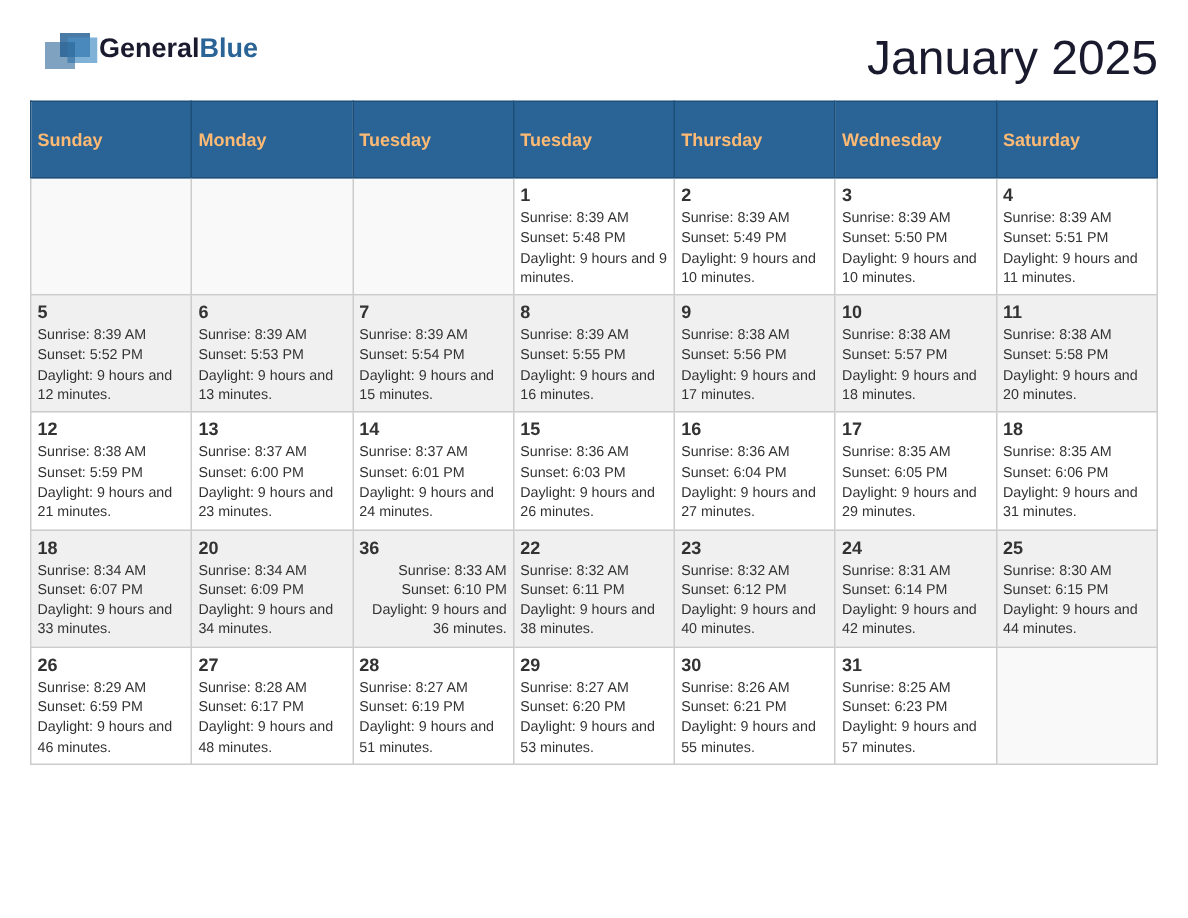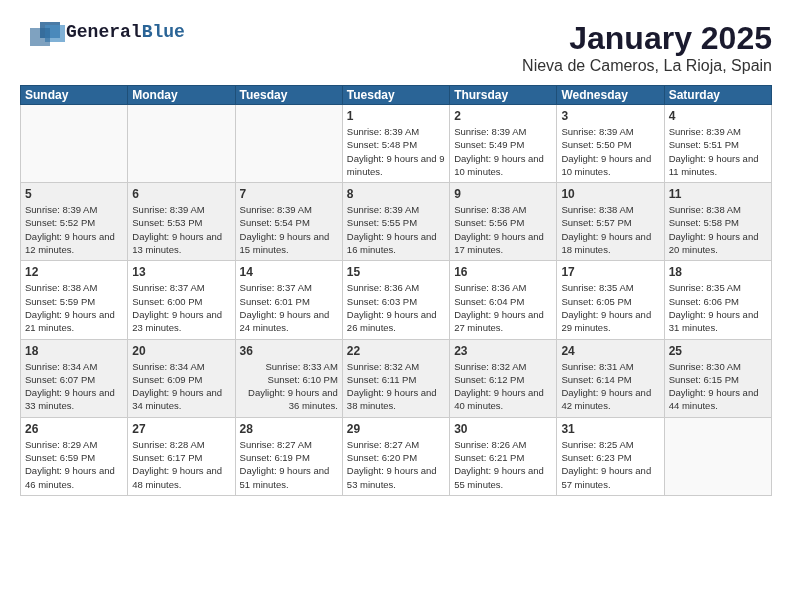--- a/index.html
+++ b/index.html
@@ -13,54 +13,53 @@
     .header {
       display: flex;
       justify-content: space-between;
       align-items: flex-start;
       margin-bottom: 10px;
     }
     .logo {
       display: flex;
       flex-direction: column;
       align-items: flex-end;
-      font-family: Liberation Mono, monospace;
     }
     .logo-icon {
       width: 40px;
       height: 25px;
       position: relative;
     }
     .logo-wrapper {
       display: flex;
       align-items: center;
       gap: 6px;
     }
     .title-block {
       text-align: right;
     }
     .main-title {
       font-size: 32px;
-      font-weight: bold;
+      font-weight: normal;
       color: #1a1a2e;
       text-align: right;
     }
     .subtitle {
       font-size: 16px;
       color: #333;
     }
     .calendar {
       width: 100%;
       border-collapse: collapse;
       font-size: 10.5px;
     }
     .calendar thead th {
       background-color: #2a6496;
-      color: #ffffff;
-      padding: 2px 4px;
+      color: #fdba74;
+      padding: 18px 4px;
       text-align: left;
       font-size: 12px;
       font-weight: bold;
       border: 1px solid #1e4f78;
       margin-top: 35px;
     }
     .calendar tbody td {
       border: 1px solid #ccc;
       vertical-align: top;
       padding: 4px;
@@ -102,21 +101,20 @@
       </svg>
     </div>
     <div class="logo">
       <div style="font-size:18px;font-weight:bold;color:#1a1a2e;line-height:1.1;">
         <span>General</span><span style="color:#2a6496;">Blue</span>
       </div>
     </div>
   </div>
   <div class="title-block">
     <div class="main-title">January 2025</div>
-    <div class="subtitle">Nieva de Cameros, La Rioja, Spain</div>
   </div>
 </div>
 
 <table class="calendar">
   <thead>
     <tr>
     <th>Sunday</th>
         <th>Monday</th>
         <th>Tuesday</th>
         <th>Tuesday</th>

